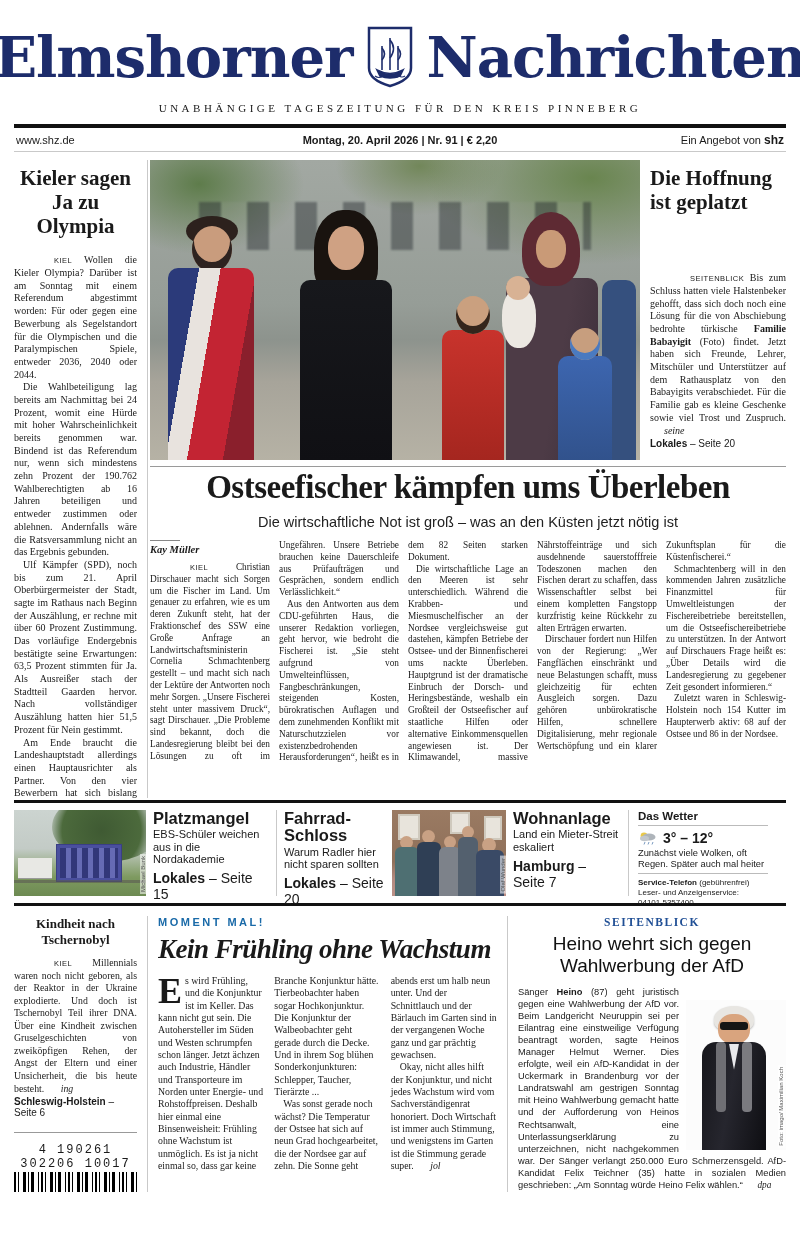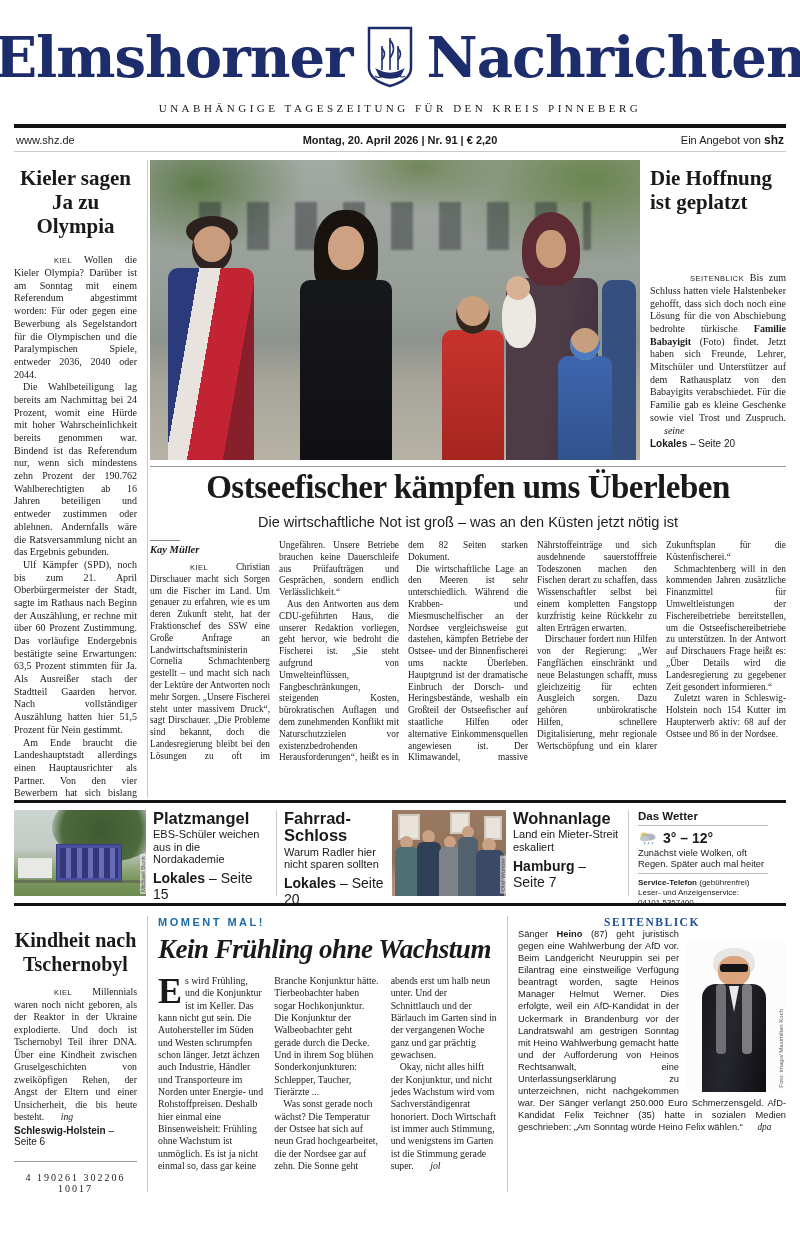--- a/index.html
+++ b/index.html
@@ -94,26 +94,26 @@
   .w-rule { border-top:1px solid #bbb; margin:3px 0 4px 0; }
   .w-temp-row { display:flex; align-items:center; gap:5px; }
   .w-temp { font-weight:bold; font-size:14px; }
   .w-desc { font-size:9.3px; line-height:1.2; margin-top:2px; }
   .w-service { font-size:8px; line-height:1.25; margin-top:4px; }
   .w-service b { font-size:8px; }
 
   
   .bottom-section { display:grid; grid-template-columns:134px 350px 1fr; column-gap:10px; padding-top:10px; height:286px; }
   .b-col1 { border-right:1px solid #c9c9c9; padding-right:10px; overflow:hidden; }
-  .tsch-head { font-size:20px; font-weight:bold; text-align:center; line-height:1.2; margin:12px 0 10px 0; }
+  .tsch-head { font-size:13px; font-weight:bold; text-align:center; line-height:1.2; margin:0 0 10px 0; }
   .tsch-body p { font-size:9.8px; line-height:1.28; text-align:justify; hyphens:auto; }
   .tsch-ref { font-family:"Liberation Sans", sans-serif; font-size:10px; font-weight:bold; margin-top:1px; }
   .tsch-ref span { font-weight:normal; }
   .barcode-wrap { margin-top:14px; border-top:1px solid #999; padding-top:10px; }
-  .barcode-nums { font-family:Liberation Serif, serif; font-size:10px; letter-spacing:2px; text-align:center; }
+  .barcode-nums { font-family:Liberation Mono, monospace; font-size:12px; letter-spacing:2px; text-align:center; }
   .barcode-bars { height:40px; margin-top:1px;
      background:repeating-linear-gradient(90deg,
        #000 0 2px, #fff 2px 4px, #000 4px 5px, #fff 5px 9px,
        #000 9px 12px, #fff 12px 14px, #000 14px 15px, #fff 15px 17px,
        #000 17px 20px, #fff 20px 24px, #000 24px 25px, #fff 25px 27px); }
 
   .b-col2 { border-right:1px solid #c9c9c9; padding-right:10px; overflow:hidden; }
   .mm-kicker { font-family:"Liberation Sans", sans-serif; font-weight:bold; font-size:11px; letter-spacing:2.5px; color:#1a6aa8; }
   .mm-head { font-style:italic; font-weight:600; font-size:27px; letter-spacing:-0.5px; margin:6px 0 10px 0; }
   .mm-cols { column-count:3; column-gap:10px; height:205px; overflow:hidden; }
@@ -371,20 +371,21 @@
         <p>Was sonst gerade noch wächst? Die Temperatur der Ostsee hat sich auf neun Grad hochgearbeitet, die der Nordsee gar auf zehn. Die Sonne geht abends erst um halb neun unter. Und der Schnittlauch und der Bärlauch im Garten sind in der vergangenen Woche ganz und gar prächtig gewachsen.</p>
         <p>
           <span>Okay, nicht alles hilft der Konjunktur, und nicht jedes Wachstum wird vom Sachverständigenrat honoriert. Doch Wirtschaft ist immer auch Stimmung, und wenigstens im Garten ist die Stimmung gerade super.</span>
           <span class="sign">jol</span>
         </p>
       </div>
     </div>
 
     <div class="b-col3">
       <div class="sb-kicker">SEITENBLICK</div>
+      <div class="sb-head">Heino wehrt sich gegen Wahlwerbung der AfD</div>
       <div class="sb-body">
         <div class="sb-photo">
           <div class="heino-hair"></div>
           <div class="heino-face"></div>
           <div class="heino-glasses"></div>
           <div class="heino-body"></div>
           <div class="heino-shirt"></div>
           <div class="heino-scarf-l"></div>
           <div class="heino-scarf-r"></div>
           <div class="vcredit">Foto: imago/ Maximilian Koch</div>

